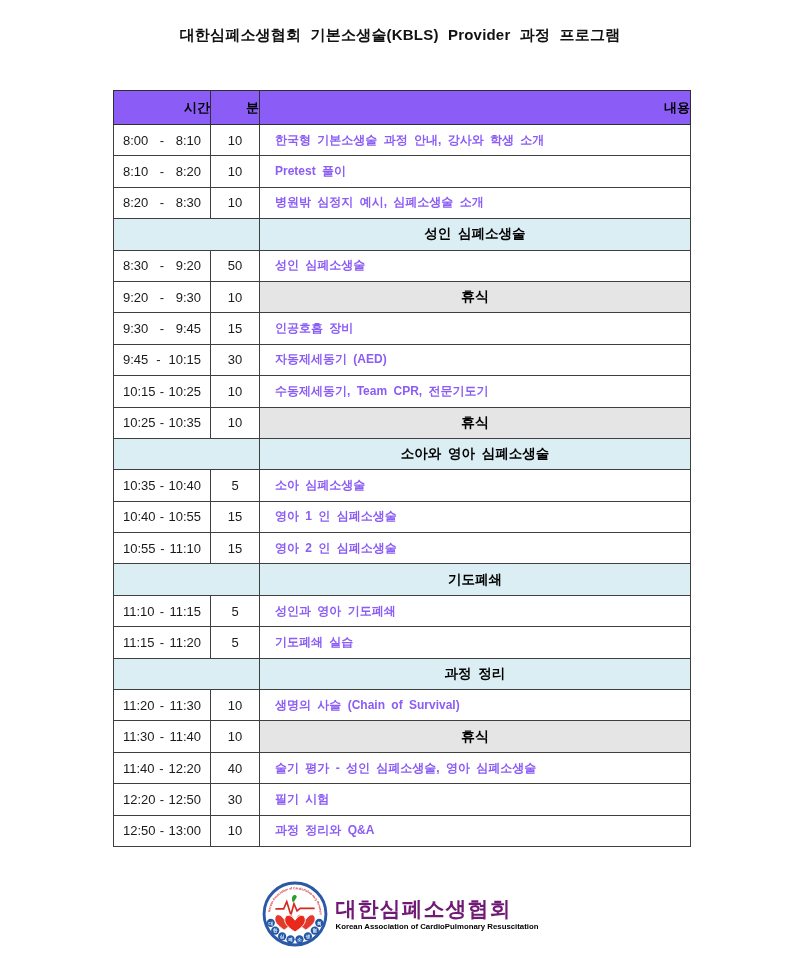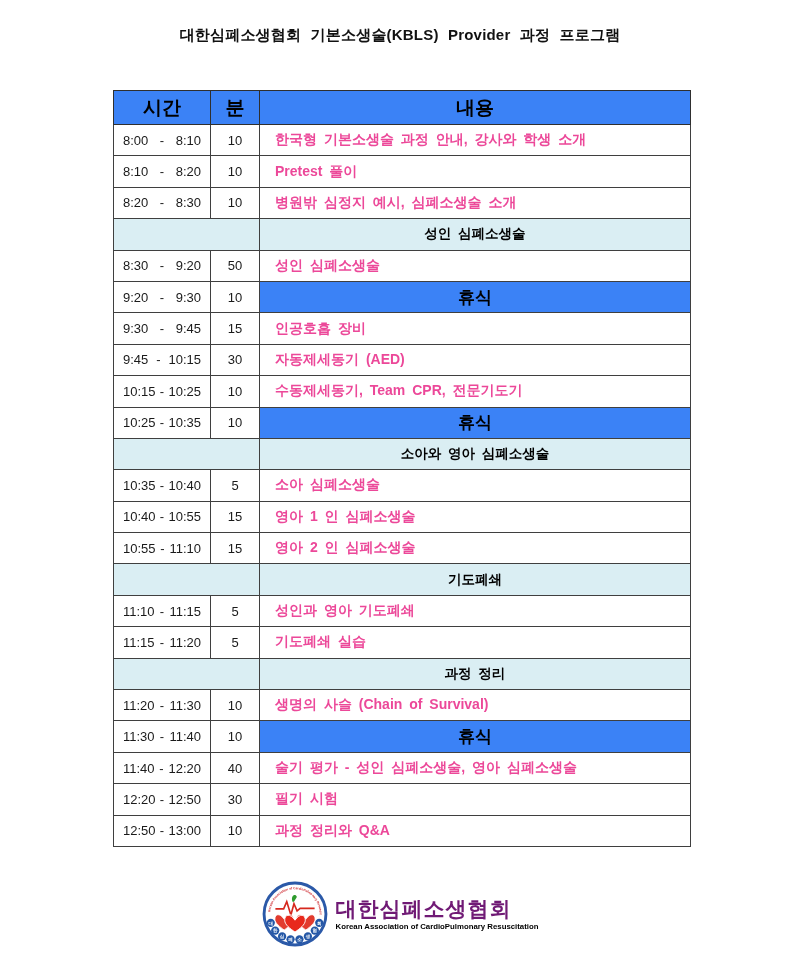--- a/index.html
+++ b/index.html
@@ -17,35 +17,35 @@
     width: 577px; border-collapse: collapse; table-layout: fixed;
   }
   .schedule-table col.col-time { width: 97px; }
   .schedule-table col.col-min  { width: 49px; }
   .schedule-table col.col-content { width: 431px; }
   .schedule-table th, .schedule-table td {
     border: 1px solid #3f3f3f; padding: 0; vertical-align: middle;
     font-size: 13px; overflow: hidden; white-space: nowrap;
   }
   .schedule-table thead th {
-    height: 33px; background: #3b82f6; font-weight: 700;
-    font-size: 19px; text-align: center; border-color: #2f2f2f;
+    height: 33px; background: #8b5cf6; font-weight: 700;
+    font-size: 13px; text-align: right; border-color: #2f2f2f;
   }
   .schedule-table tbody td { height: 30.4px; }
   .time-wrap {
     display: flex; justify-content: space-between; align-items: flex-end;
     padding: 0 9px; color: #1a1a1a;
   }
   td.min { text-align: center; color: #1a1a1a; margin-top: 23px; }
   td.content {
-    font-weight: 700; font-size: 14px; padding-left: 15px;
-    word-spacing: 3px; color: #ec4899;
+    font-weight: 700; font-size: 12px; padding-left: 15px;
+    word-spacing: 3px; color: #8b5cf6;
   }
   td.break-cell {
-    background: #3b82f6; font-weight: 700; font-size: 17px;
+    background: #e5e5e5; font-weight: 700; font-size: 14px;
     text-align: center; word-spacing: 3px;
   }
   tr.section-row td { background: #DAEEF3; }
   td.section-title {
     font-weight: 700; font-size: 13.5px; text-align: center; word-spacing: 3px;
   }
   .footer {
     position: absolute; top: 881px; left: 0; right: 0;
     display: flex; justify-content: center; align-items: center; gap: 8px;
   }

